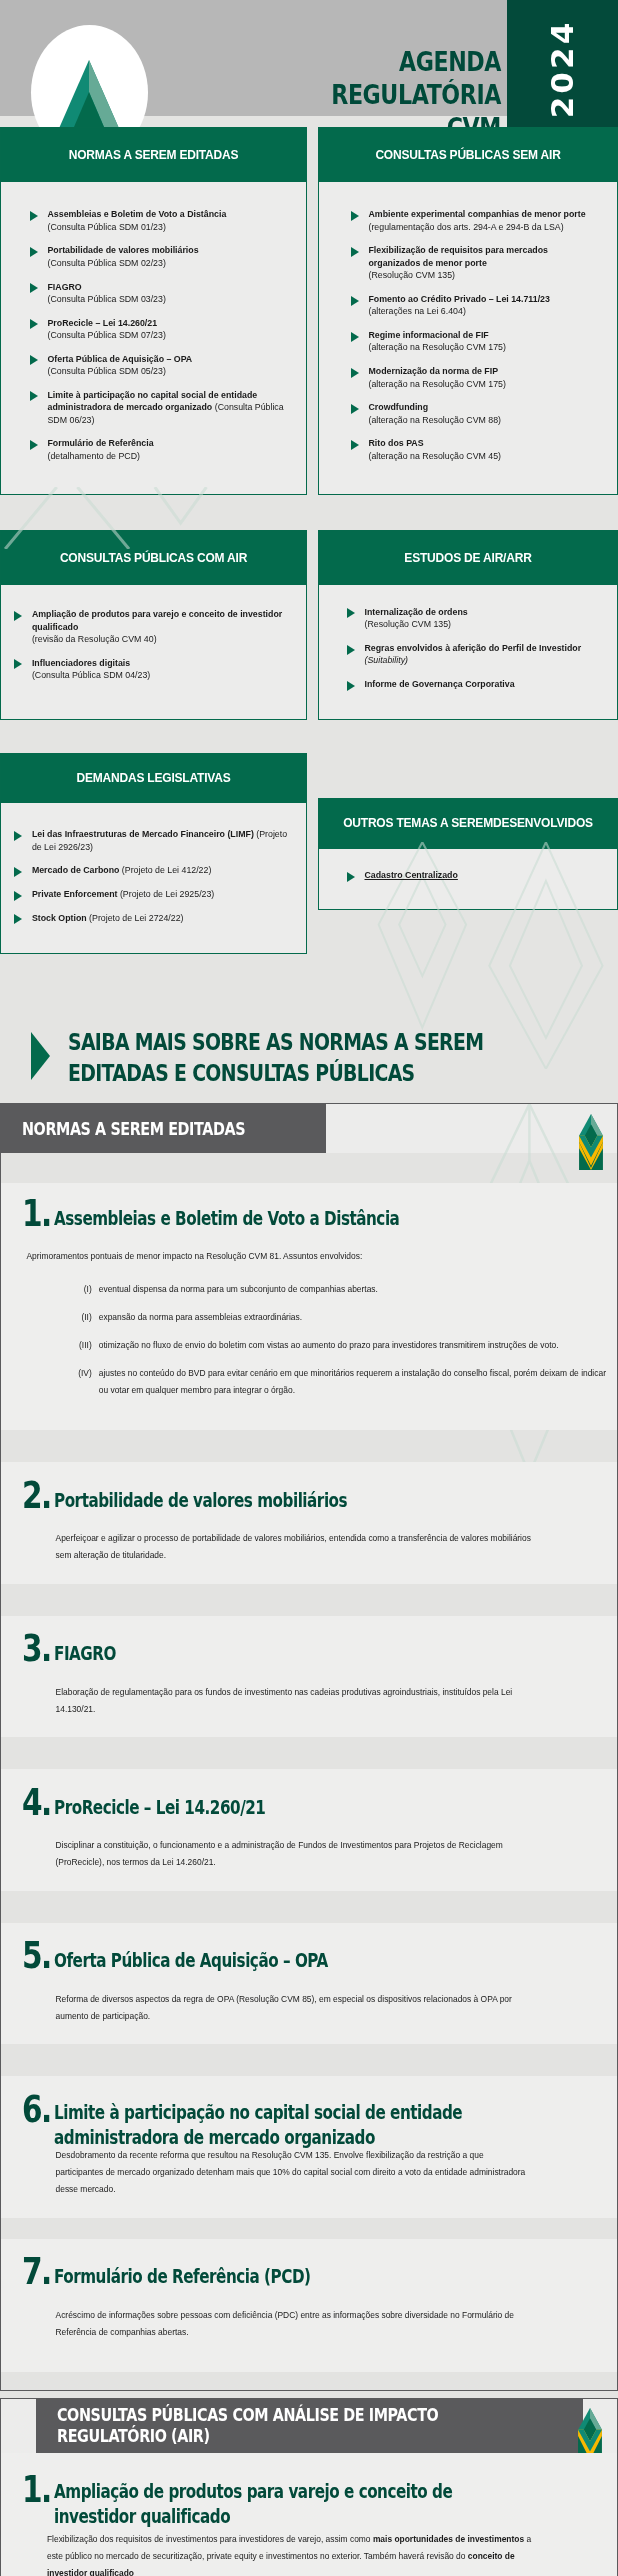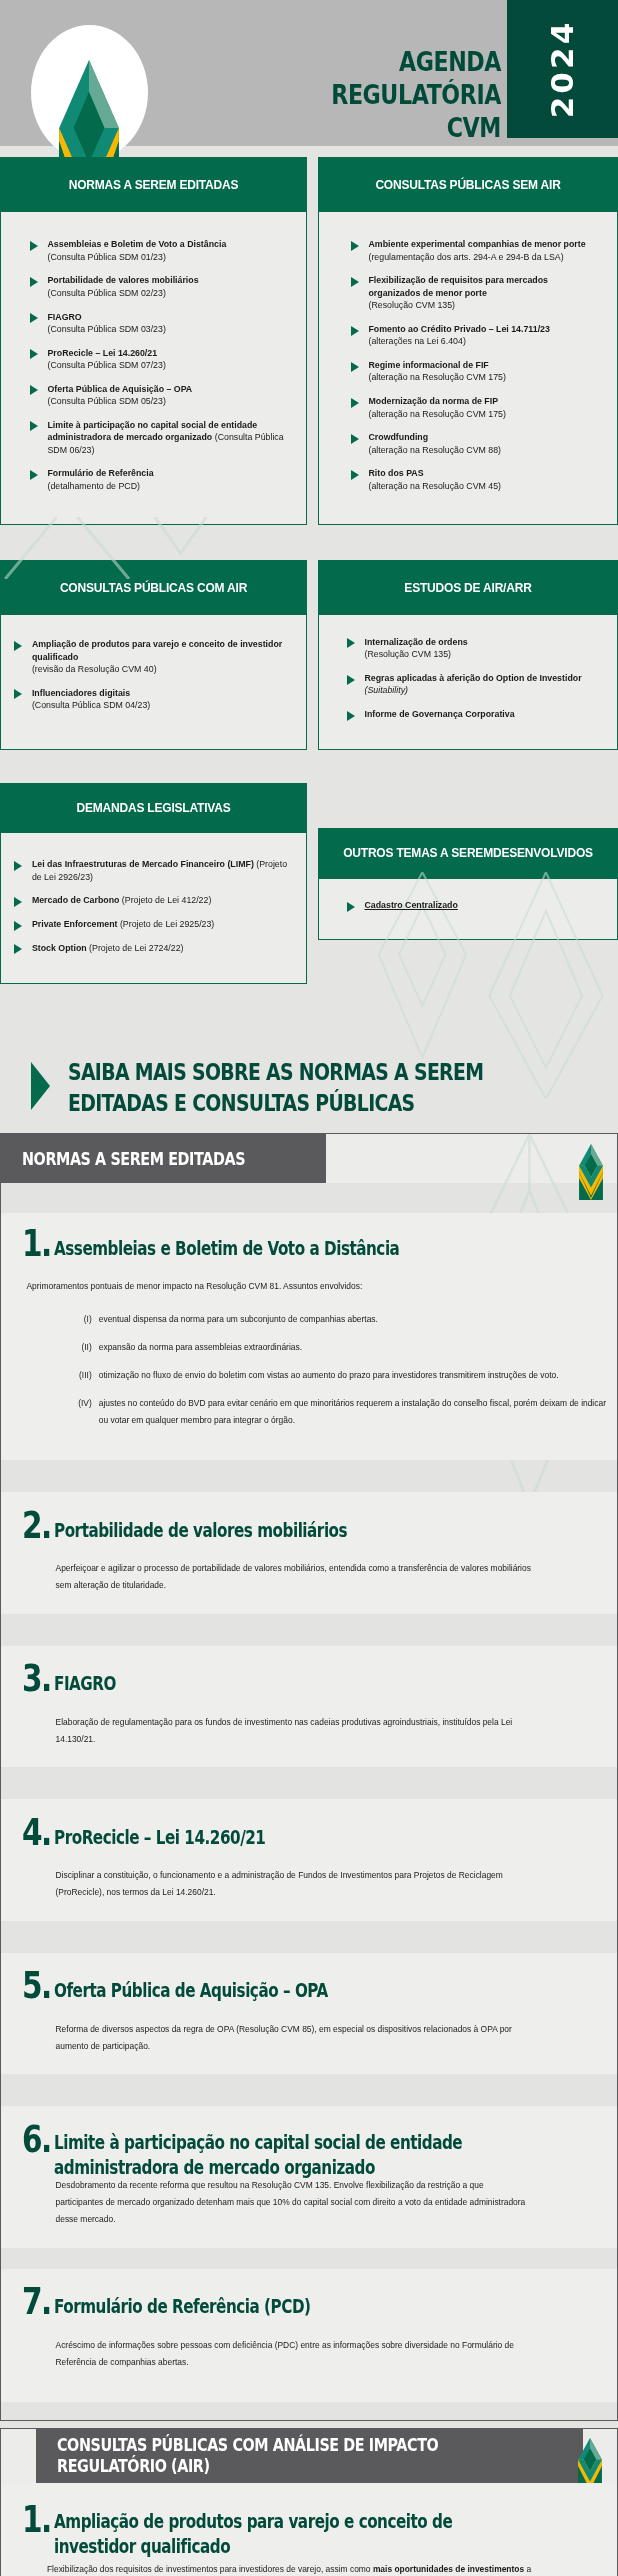--- a/index.html
+++ b/index.html
@@ -1,20 +1,20 @@
 <!DOCTYPE html>
 <html style="font-size:8.2px"><head>
 <meta charset="utf-8">
 <style>
   * { box-sizing: border-box; margin: 0; padding: 0; }
   html, body { width: 618px; background: #e4e4e2; font-family: "Liberation Sans", sans-serif; color: #1a1a1a; }
   body { position: relative; overflow-x: hidden; }
 
   
-  .hero { position: relative; height: 146px; background: #b7b7b7; display: flex; }
+  .hero { position: relative; height: 116px; background: #b7b7b7; display: flex; }
   .hero-oval { position: absolute; left: 31px; top: 25px; width: 117px; height: 270px; border-radius: 50%; background: #fff; transform: scaleY(0.5); transform-origin: top left; }
   .hero-oval { width: 117px; height: 135px; transform: none; border-radius: 50% / 50%; }
   .hero-logo { position: absolute; left: 59px; top: 60px; width: 60px; height: 177px; }
   .hero-title { position: absolute; right: 117px; top: 45px; text-align: right; font-family: "DejaVu Sans", sans-serif; font-weight: bold; color: #004a3a; font-size: 27px; line-height: 33px; letter-spacing: -0.5px; transform: scaleX(0.82); transform-origin: right center; }
   .hero-year-band { position: absolute; right: 0; top: 0; width: 111px; height: 138px; background: #034a3a; display: flex; align-items: center; justify-content: center; }
   .hero-year { color: #fff; font-family: "DejaVu Sans", sans-serif; font-weight: bold; font-size: 31px; letter-spacing: 3.1px; transform: rotate(-90deg); white-space: nowrap; }
 
   
   .bg-shape { position: absolute; pointer-events: none; opacity: 0.55; }
 
@@ -190,21 +190,21 @@
       </ul>
     </div>
     <div class="sum-box right" style="height:190px;">
       <div class="sum-head" style="height:54px;">ESTUDOS DE AIR/ARR</div>
       <ul class="sum-list" style="padding-left:28px;padding-top:20.6px;">
         <li>
             <span class="tri"></span>
             <div class="b">Internalização de ordens</div>
             <div class="n">(Resolução CVM 135)</div>
           </li>
-        <li><span class="tri"></span><span class="b">Regras aplicadas à aferição do Option de Investidor</span> <span class="i">(Suitability)</span></li>
+        <li><span class="tri"></span><span class="b">Regras envolvidos à aferição do Perfil de Investidor</span> <span class="i">(Suitability)</span></li>
         <li>
             <span class="tri"></span>
             <div class="b">Informe de Governança Corporativa</div>
           </li>
       </ul>
     </div>
   </div>
 
   <div class="sum-row" style="margin-top:33px;align-items:center;">
     <div class="sum-box" style="height:201px;">

